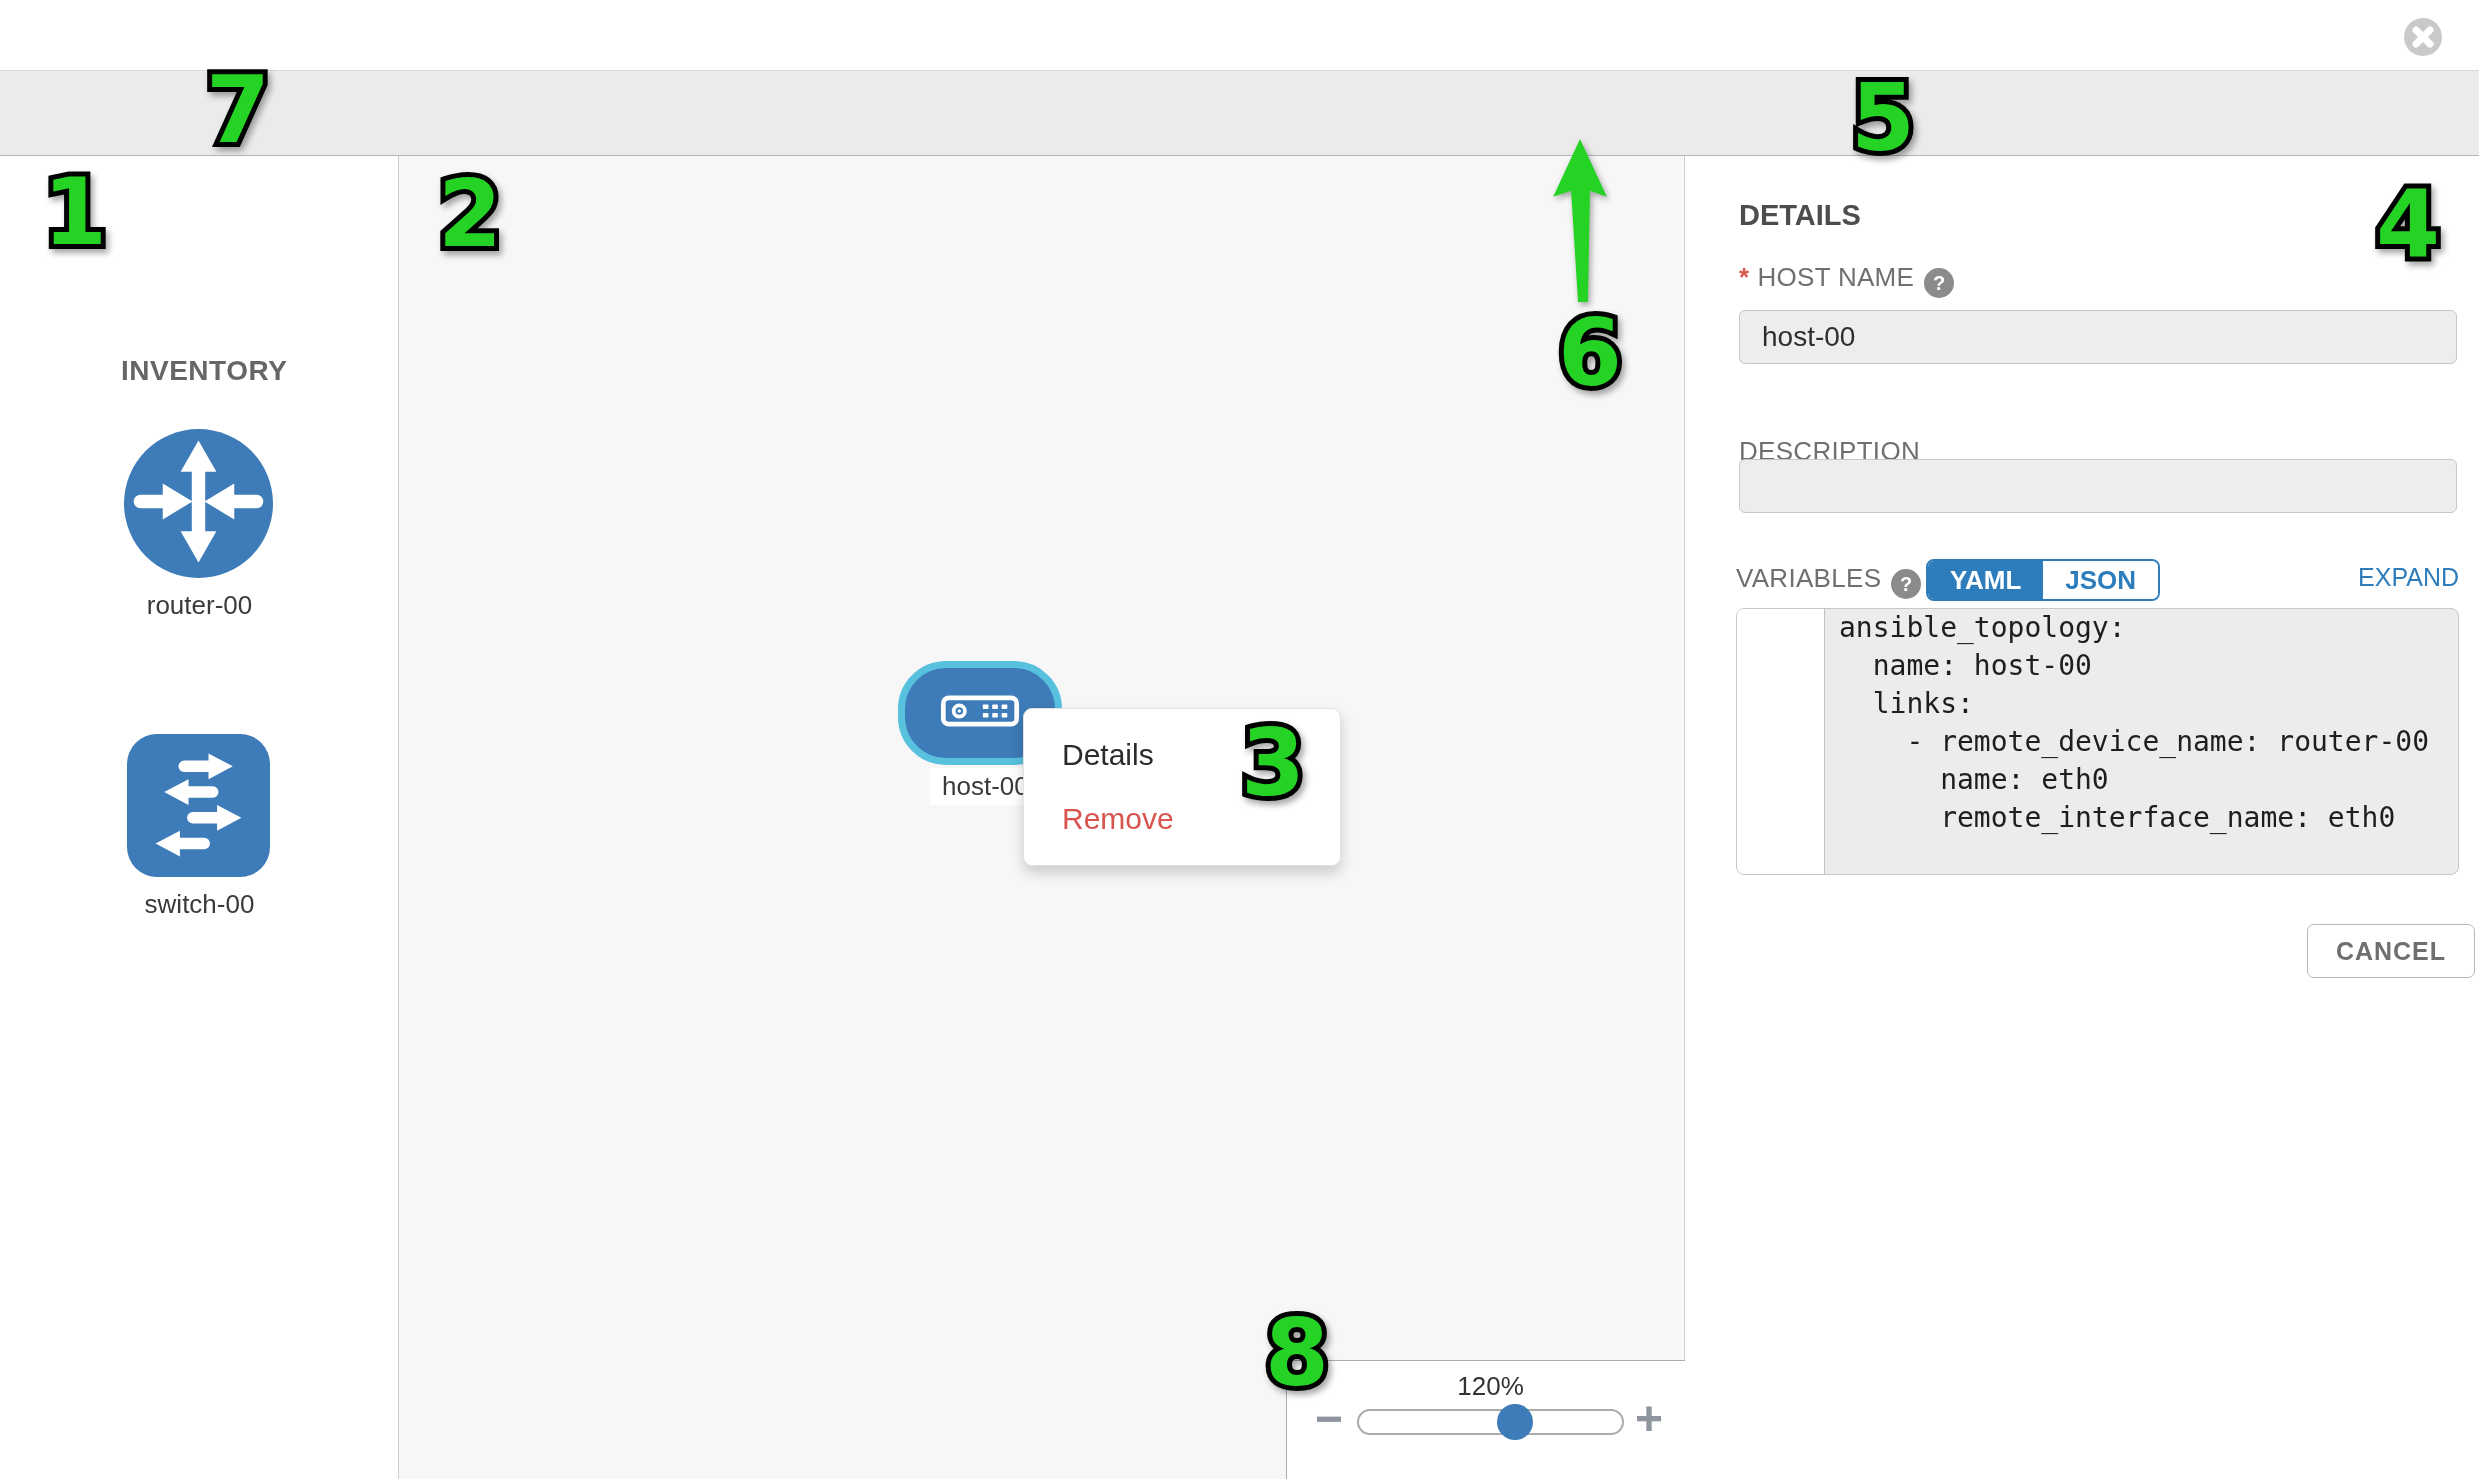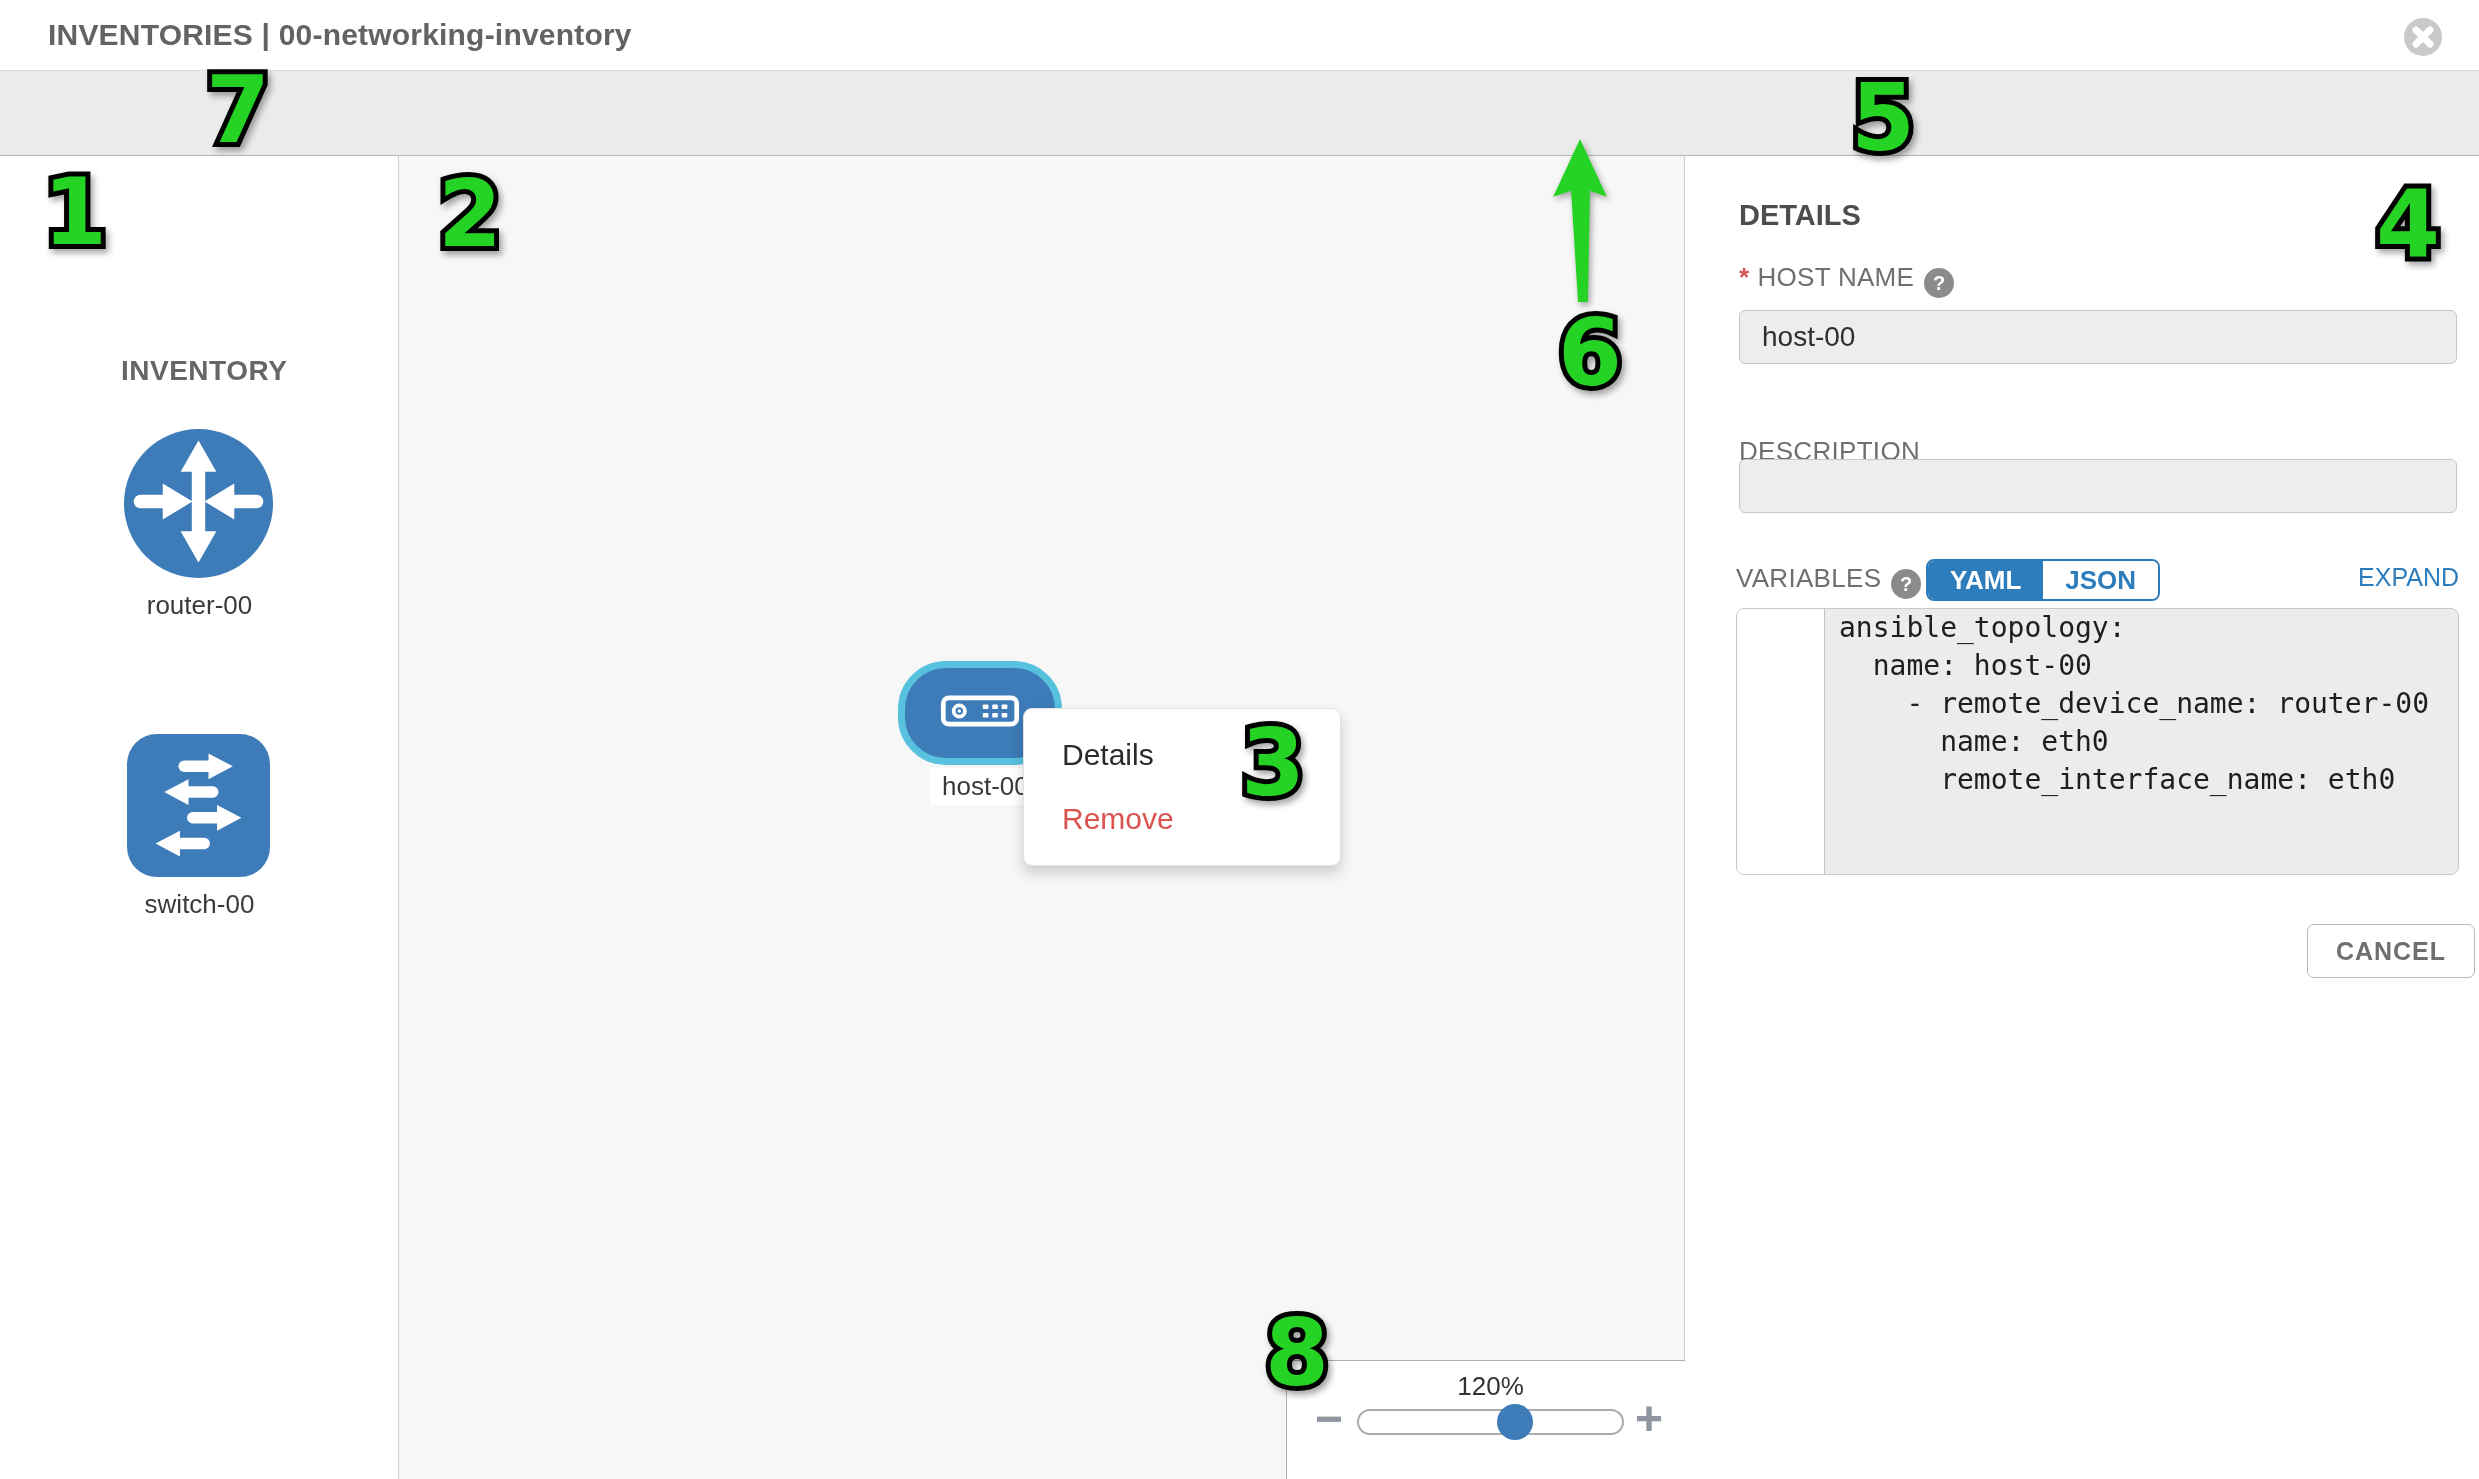--- a/index.html
+++ b/index.html
@@ -101,21 +101,20 @@
   .ann6 { left:1558px; top:308px; }
   .ann7 { left:206px;  top:65px;  }
   .ann8 { left:1265px; top:1308px;}
   .arrow-wrap { position:absolute; left:1550px; top:137px; width:66px; height:169px; z-index:49;
                 filter:drop-shadow(2px 3px 3px rgba(0,0,0,.35)); }
 </style>
 </head>
 <body>
 
 <div class="header">
-  <div class="header-title">INVENTORIES | 00-networking-inventory</div>
   <div class="close-btn">
     <span>
       <svg width="38" height="38" viewBox="0 0 38 38">
         <line x1="12" y1="12" x2="26" y2="26" stroke="#fff" stroke-width="7" stroke-linecap="round"></line>
         <line x1="26" y1="12" x2="12" y2="26" stroke="#fff" stroke-width="7" stroke-linecap="round"></line>
       </svg>
     </span>
   </div>
 </div>
 
@@ -253,20 +252,24 @@
 
   <div class="code-editor">
     <div class="gutter-bg"></div>
     <div class="code-line">
       <span class="code-gutter">1</span>
       <span class="code-text">ansible_topology:</span>
     </div>
     <div class="code-line">
       <span class="code-gutter">3</span>
       <span class="code-text">  name: host-00</span>
+    </div>
+    <div class="code-line">
+      <span class="code-gutter">4</span>
+      <span class="code-text">  links:</span>
     </div>
     <div class="code-line">
       <span class="code-gutter">5</span>
       <span class="code-text">    - remote_device_name: router-00</span>
     </div>
     <div class="code-line">
       <span class="code-gutter">6</span>
       <span class="code-text">      name: eth0</span>
     </div>
     <div class="code-line">

